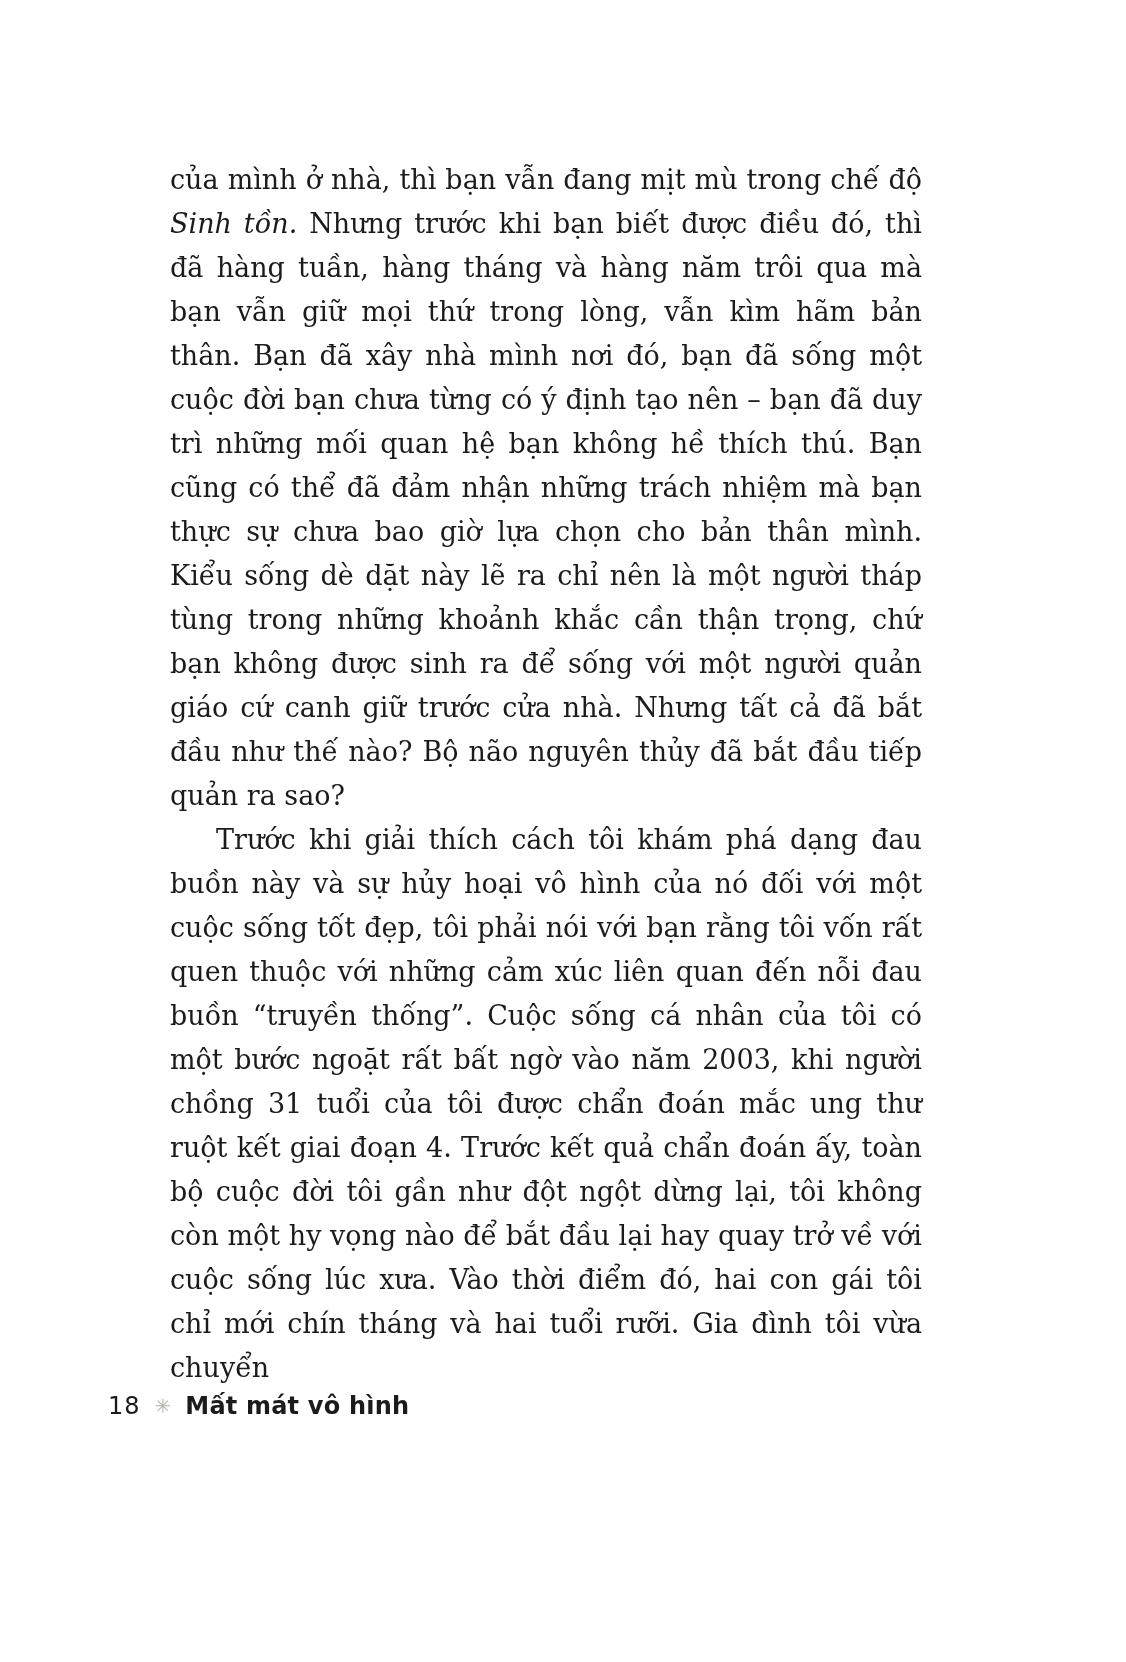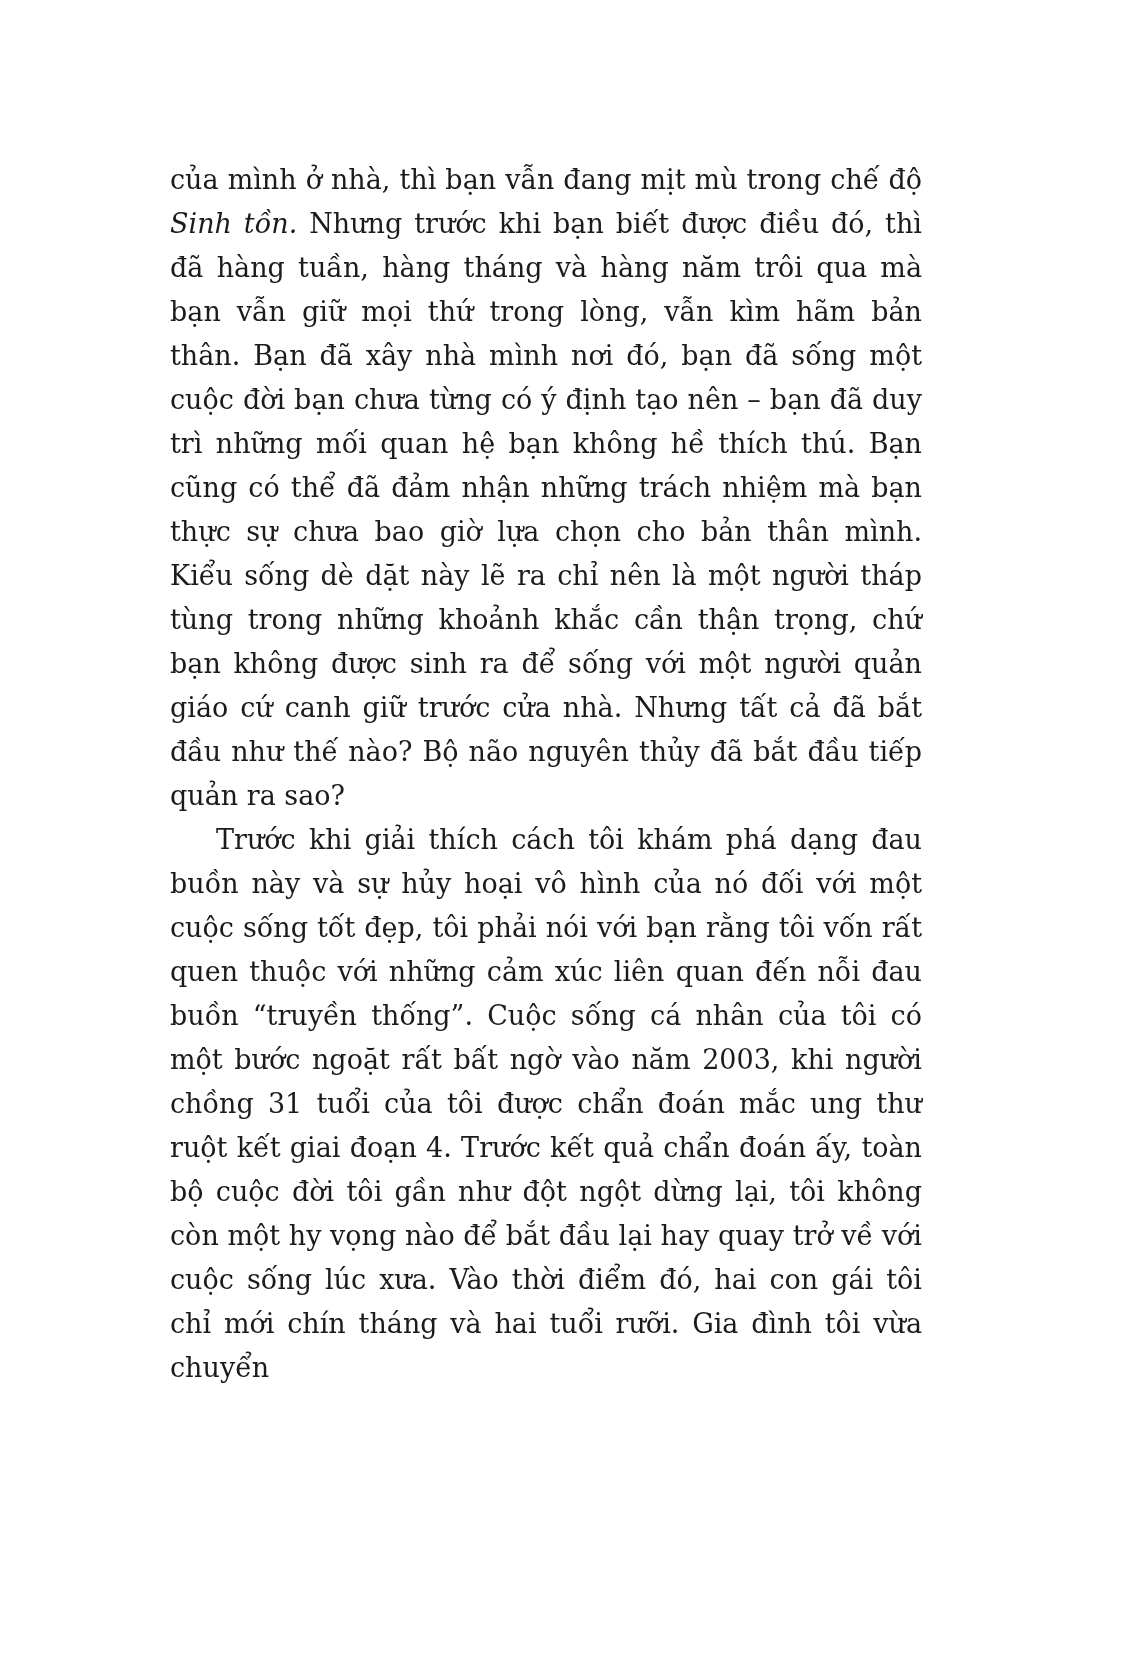--- a/index.html
+++ b/index.html
@@ -73,13 +73,18 @@
 <body>
 
 <div class="page">
   <div class="content">
     <p class="body-text"><span>của mình ở nhà, thì bạn vẫn đang mịt mù trong chế độ </span><em>Sinh tồn.</em><span> Nhưng trước khi bạn biết được điều đó, thì đã hàng tuần, hàng tháng và hàng năm trôi qua mà bạn vẫn giữ mọi thứ trong lòng, vẫn kìm hãm bản thân. Bạn đã xây nhà mình nơi đó, bạn đã sống một cuộc đời bạn chưa từng có ý định tạo nên – bạn đã duy trì những mối quan hệ bạn không hề thích thú. Bạn cũng có thể đã đảm nhận những trách nhiệm mà bạn thực sự chưa bao giờ lựa chọn cho bản thân mình. Kiểu sống dè dặt này lẽ ra chỉ nên là một người tháp tùng trong những khoảnh khắc cần thận trọng, chứ bạn không được sinh ra để sống với một người quản giáo cứ canh giữ trước cửa nhà. Nhưng tất cả đã bắt đầu như thế nào? Bộ não nguyên thủy đã bắt đầu tiếp quản ra sao?</span></p>
 
 
     <p class="body-text indent">Trước khi giải thích cách tôi khám phá dạng đau buồn này và sự hủy hoại vô hình của nó đối với một cuộc sống tốt đẹp, tôi phải nói với bạn rằng tôi vốn rất quen thuộc với những cảm xúc liên quan đến nỗi đau buồn “truyền thống”. Cuộc sống cá nhân của tôi có một bước ngoặt rất bất ngờ vào năm 2003, khi người chồng 31 tuổi của tôi được chẩn đoán mắc ung thư ruột kết giai đoạn 4. Trước kết quả chẩn đoán ấy, toàn bộ cuộc đời tôi gần như đột ngột dừng lại, tôi không còn một hy vọng nào để bắt đầu lại hay quay trở về với cuộc sống lúc xưa. Vào thời điểm đó, hai con gái tôi chỉ mới chín tháng và hai tuổi rưỡi. Gia đình tôi vừa chuyển</p>
   </div>
 
+  <div class="footer">
+    <span class="page-number">18</span>
+    <span class="footer-icon">✳</span>
+    <span class="footer-title">Mất mát vô hình</span>
+  </div>
 </div>
 
 </body></html>

